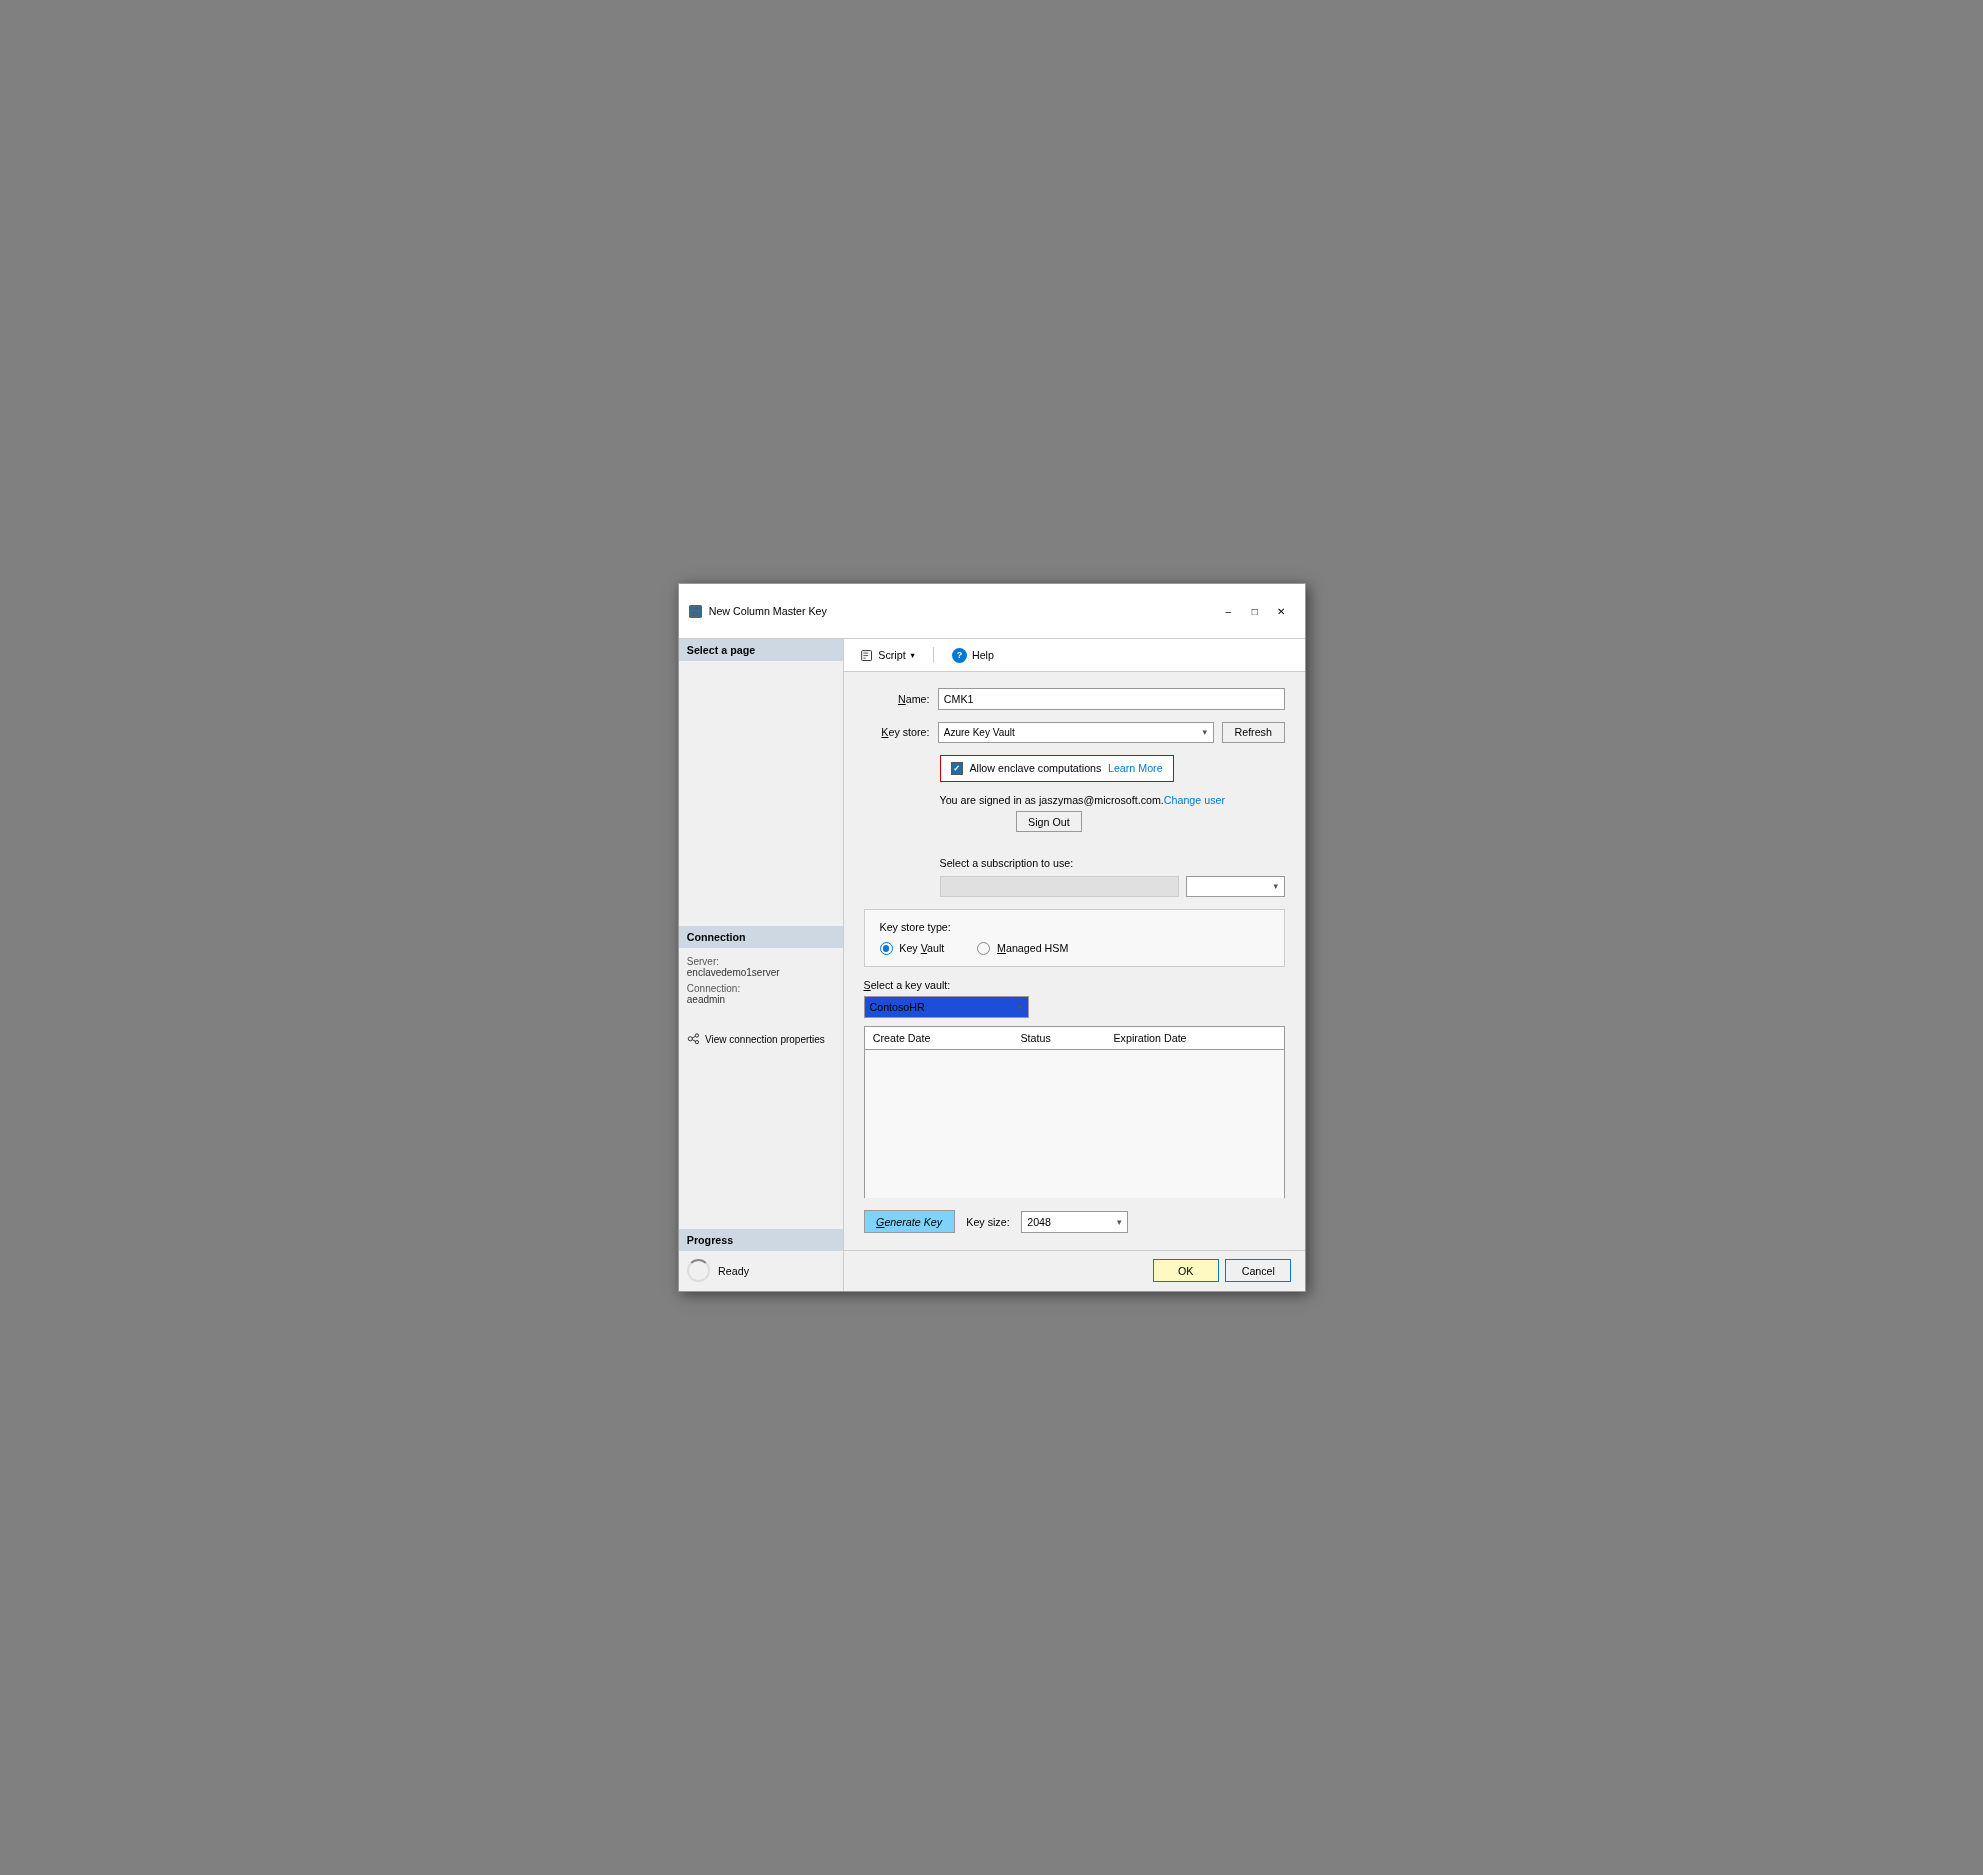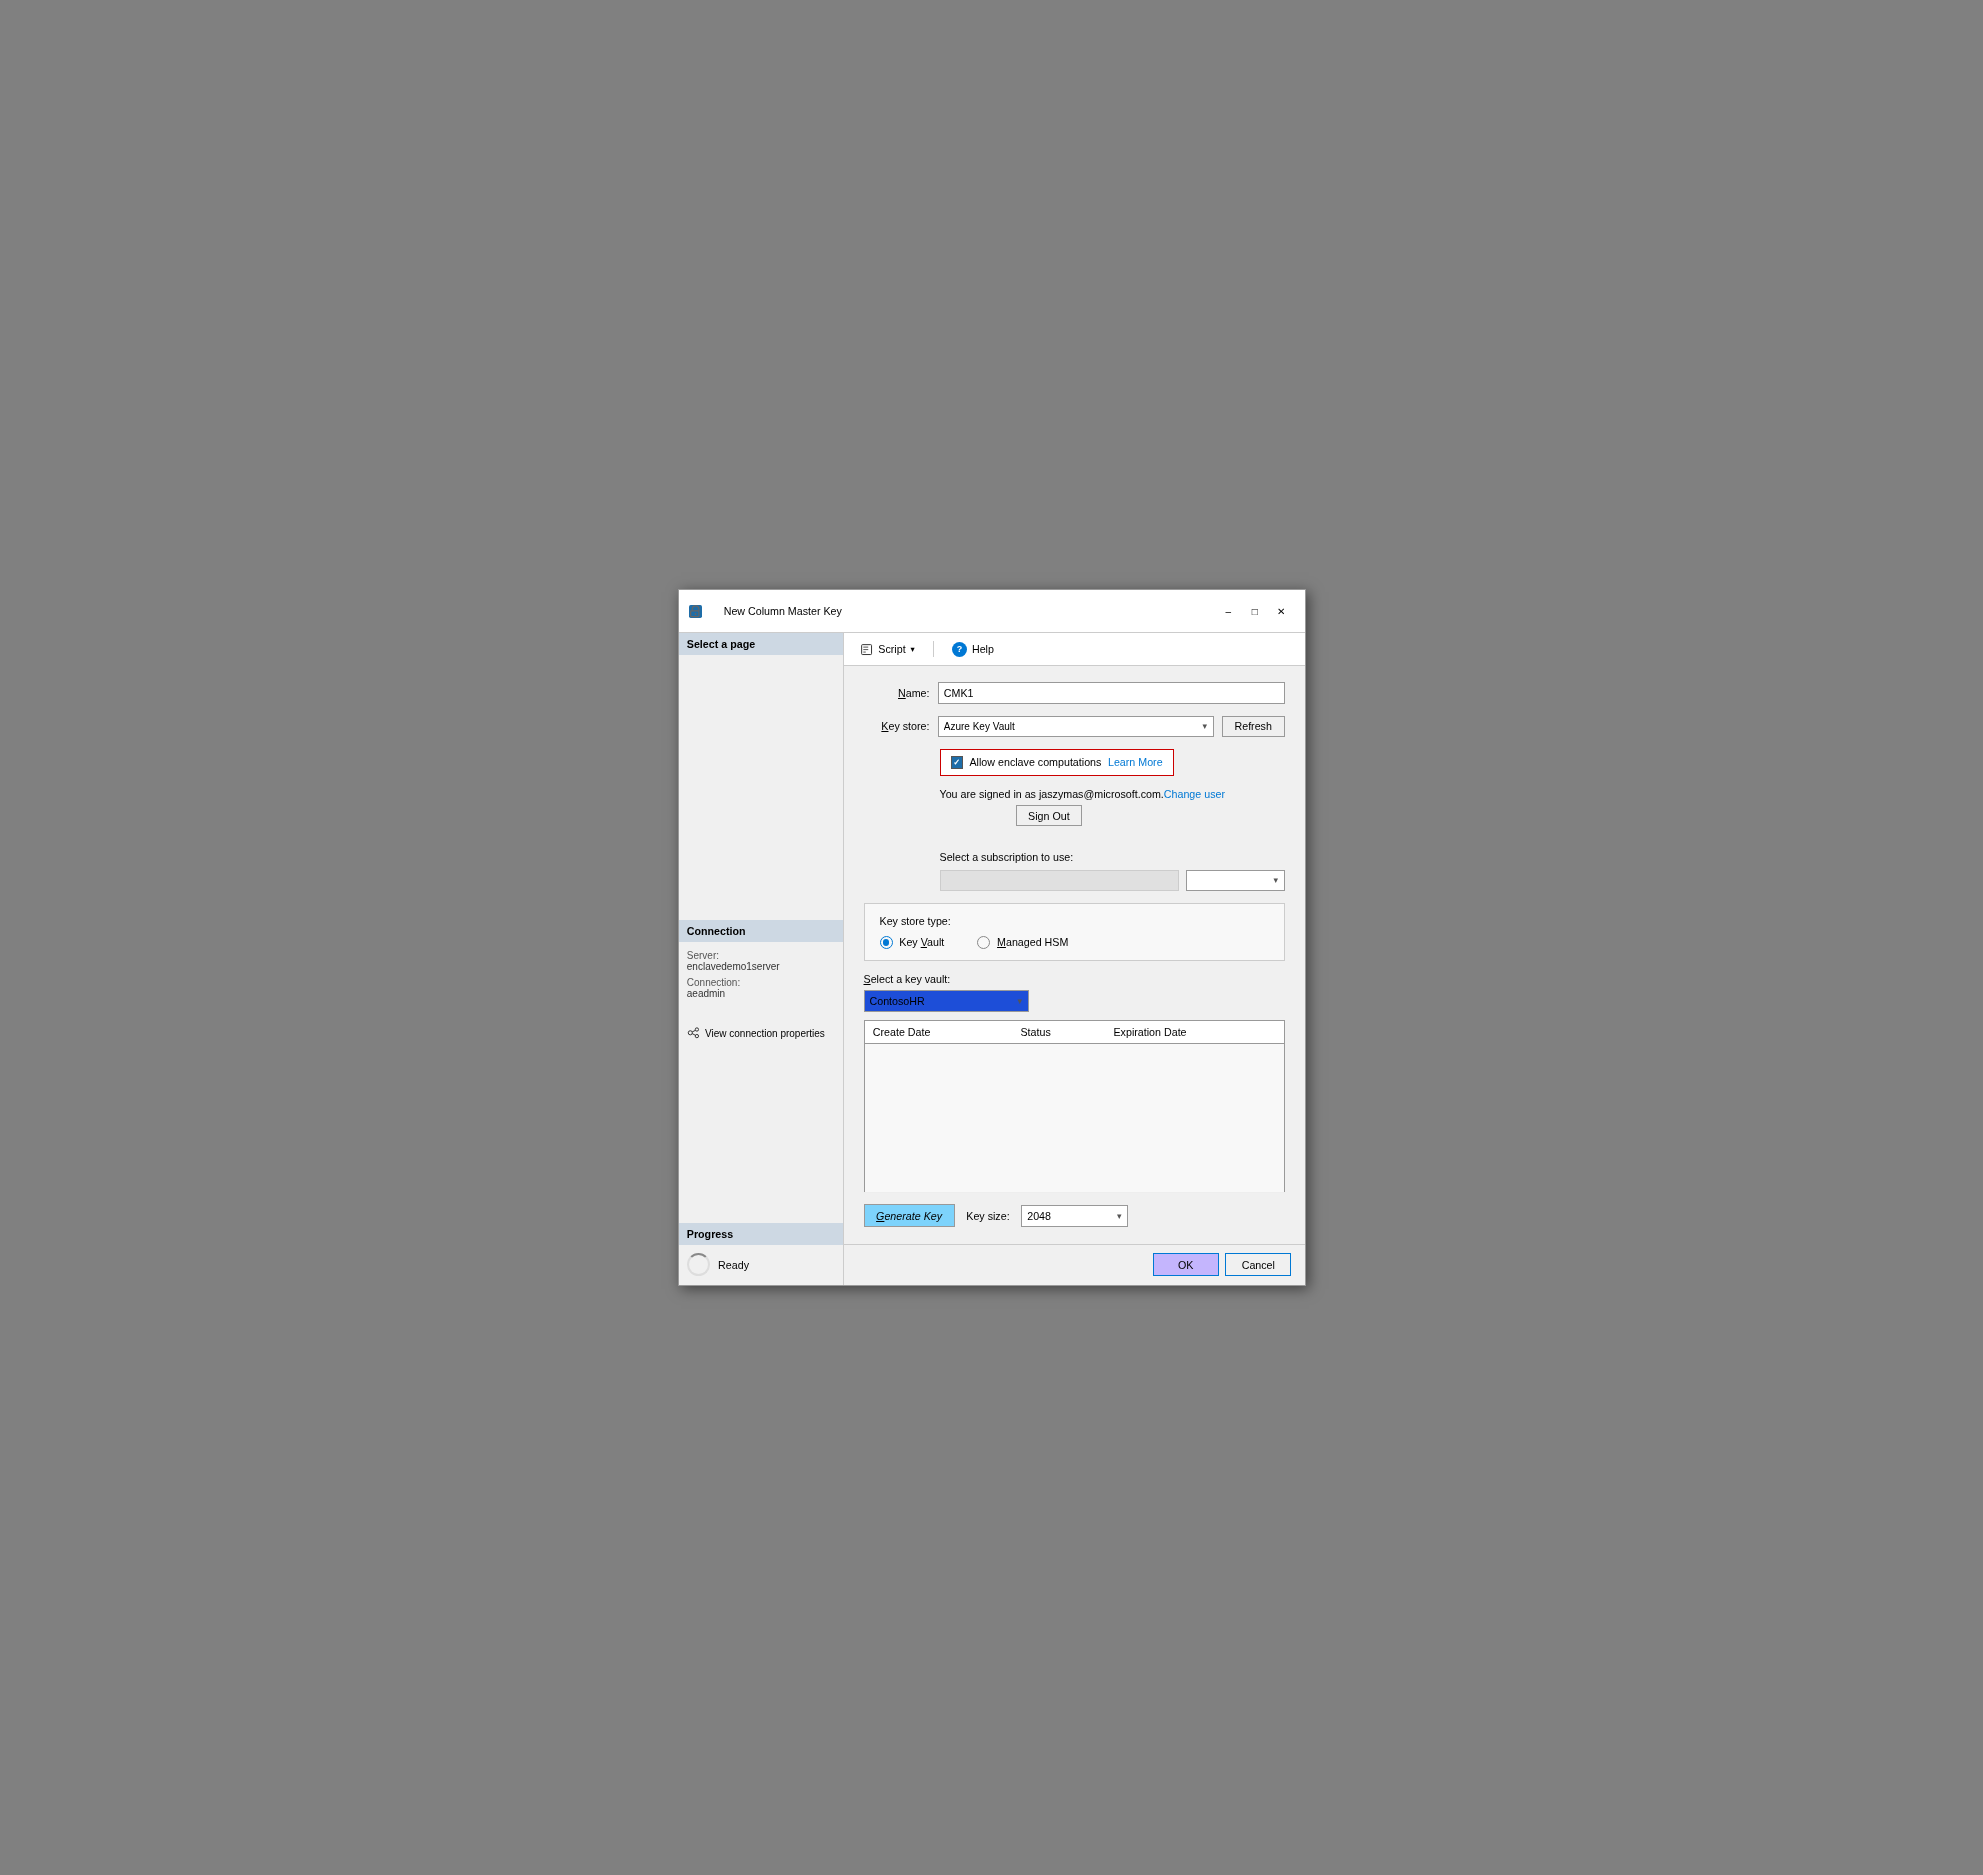--- a/index.html
+++ b/index.html
@@ -15,23 +15,23 @@
     .dialog {
       width: 628px;
       background: #f0f0f0;
       border: 0.8px solid #999;
       box-shadow: 3.3px 3.3px 13.2px rgba(0,0,0,0.5);
     }
     .title-bar {
       background: #ffffff;
       display: flex;
       align-items: center;
-      padding: 11px 10px;
+      padding: 17px 10px;
       border-bottom: 0.8px solid #ccc;
-      gap: 22px;
+      gap: 7px;
     }
     .title-bar-icon {
       width: 13.2px;
       height: 13.2px;
       background: #1e6da8;
       display: inline-block;
       border-radius: 1.7px;
     }
     .title-text {
       flex: 1;
@@ -499,21 +499,21 @@
     .footer-btn {
       min-width: 66px;
       height: 23px;
       padding: 1.7px 13.2px;
       border: 0.8px solid #0078d4;
       background: #f0f0f0;
       cursor: pointer;
       font-size: 10.7px;
     }
     .footer-btn.primary {
-      background: #c4b5fd;
+      background: #fef9c3;
     }
 
     .script-dropdown-icon {
       font-size: 8.3px;
     }
   </style>
 </head>
 <body>
 
 <div class="dialog">

